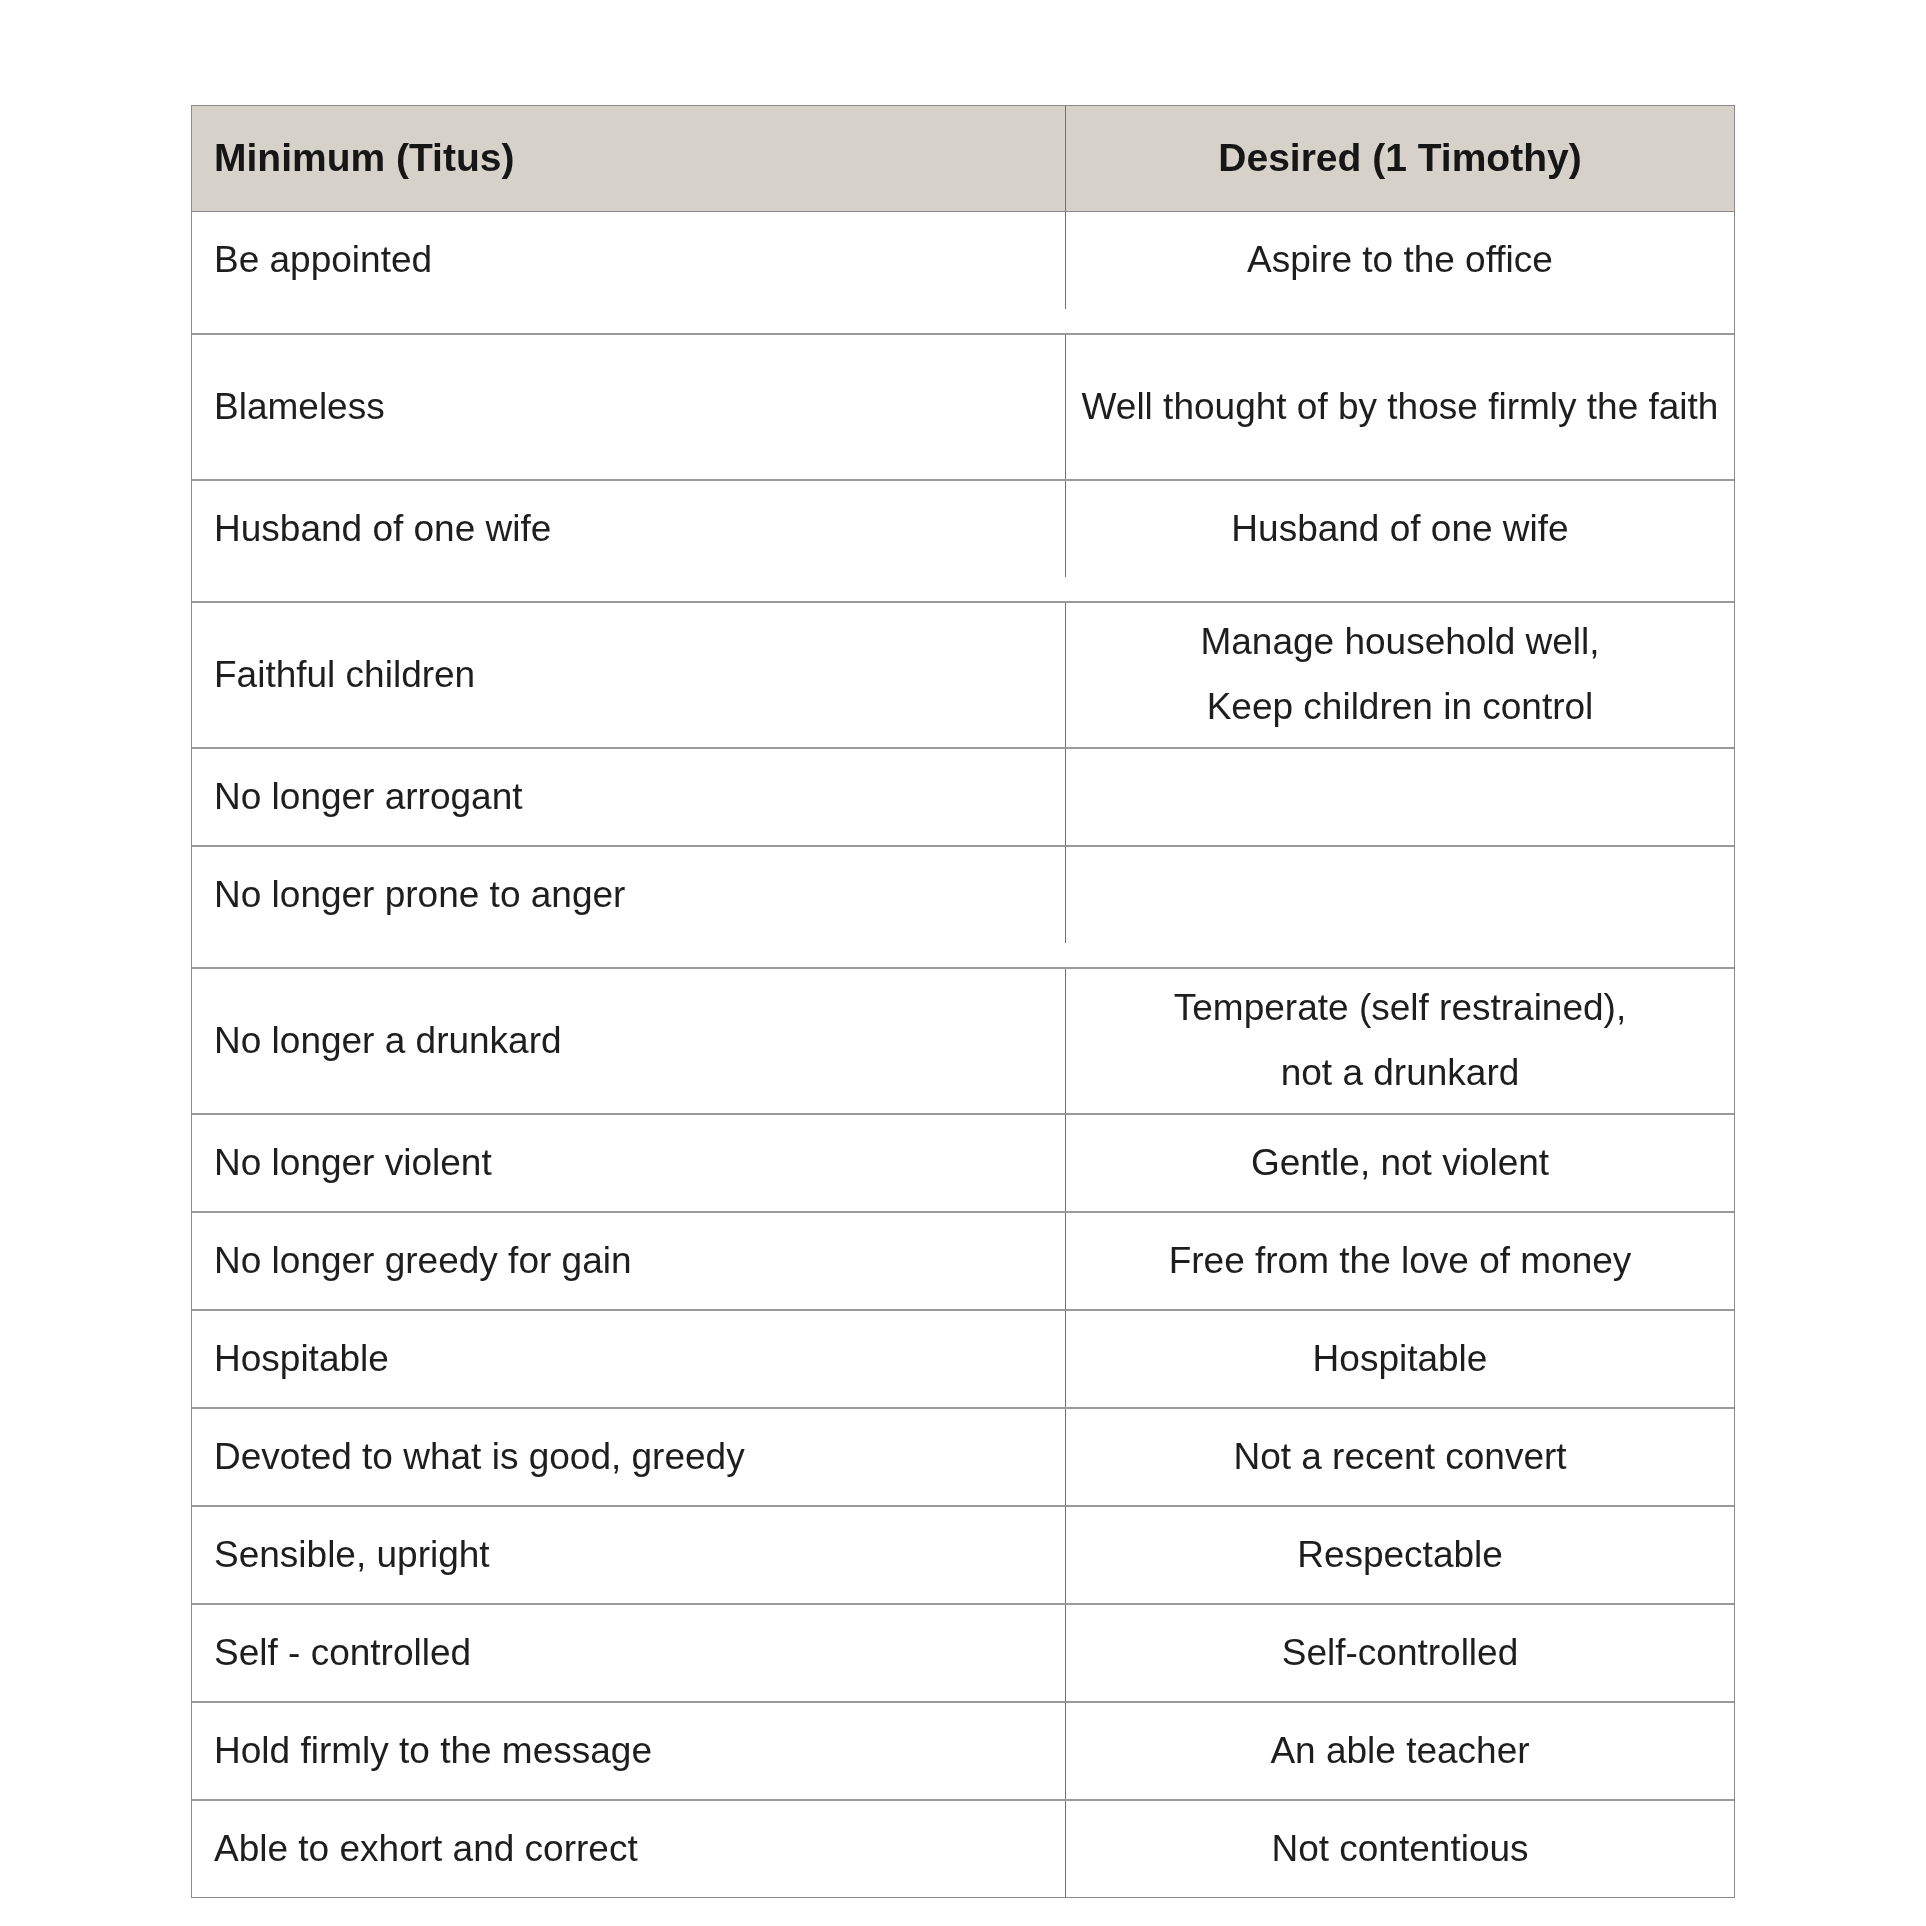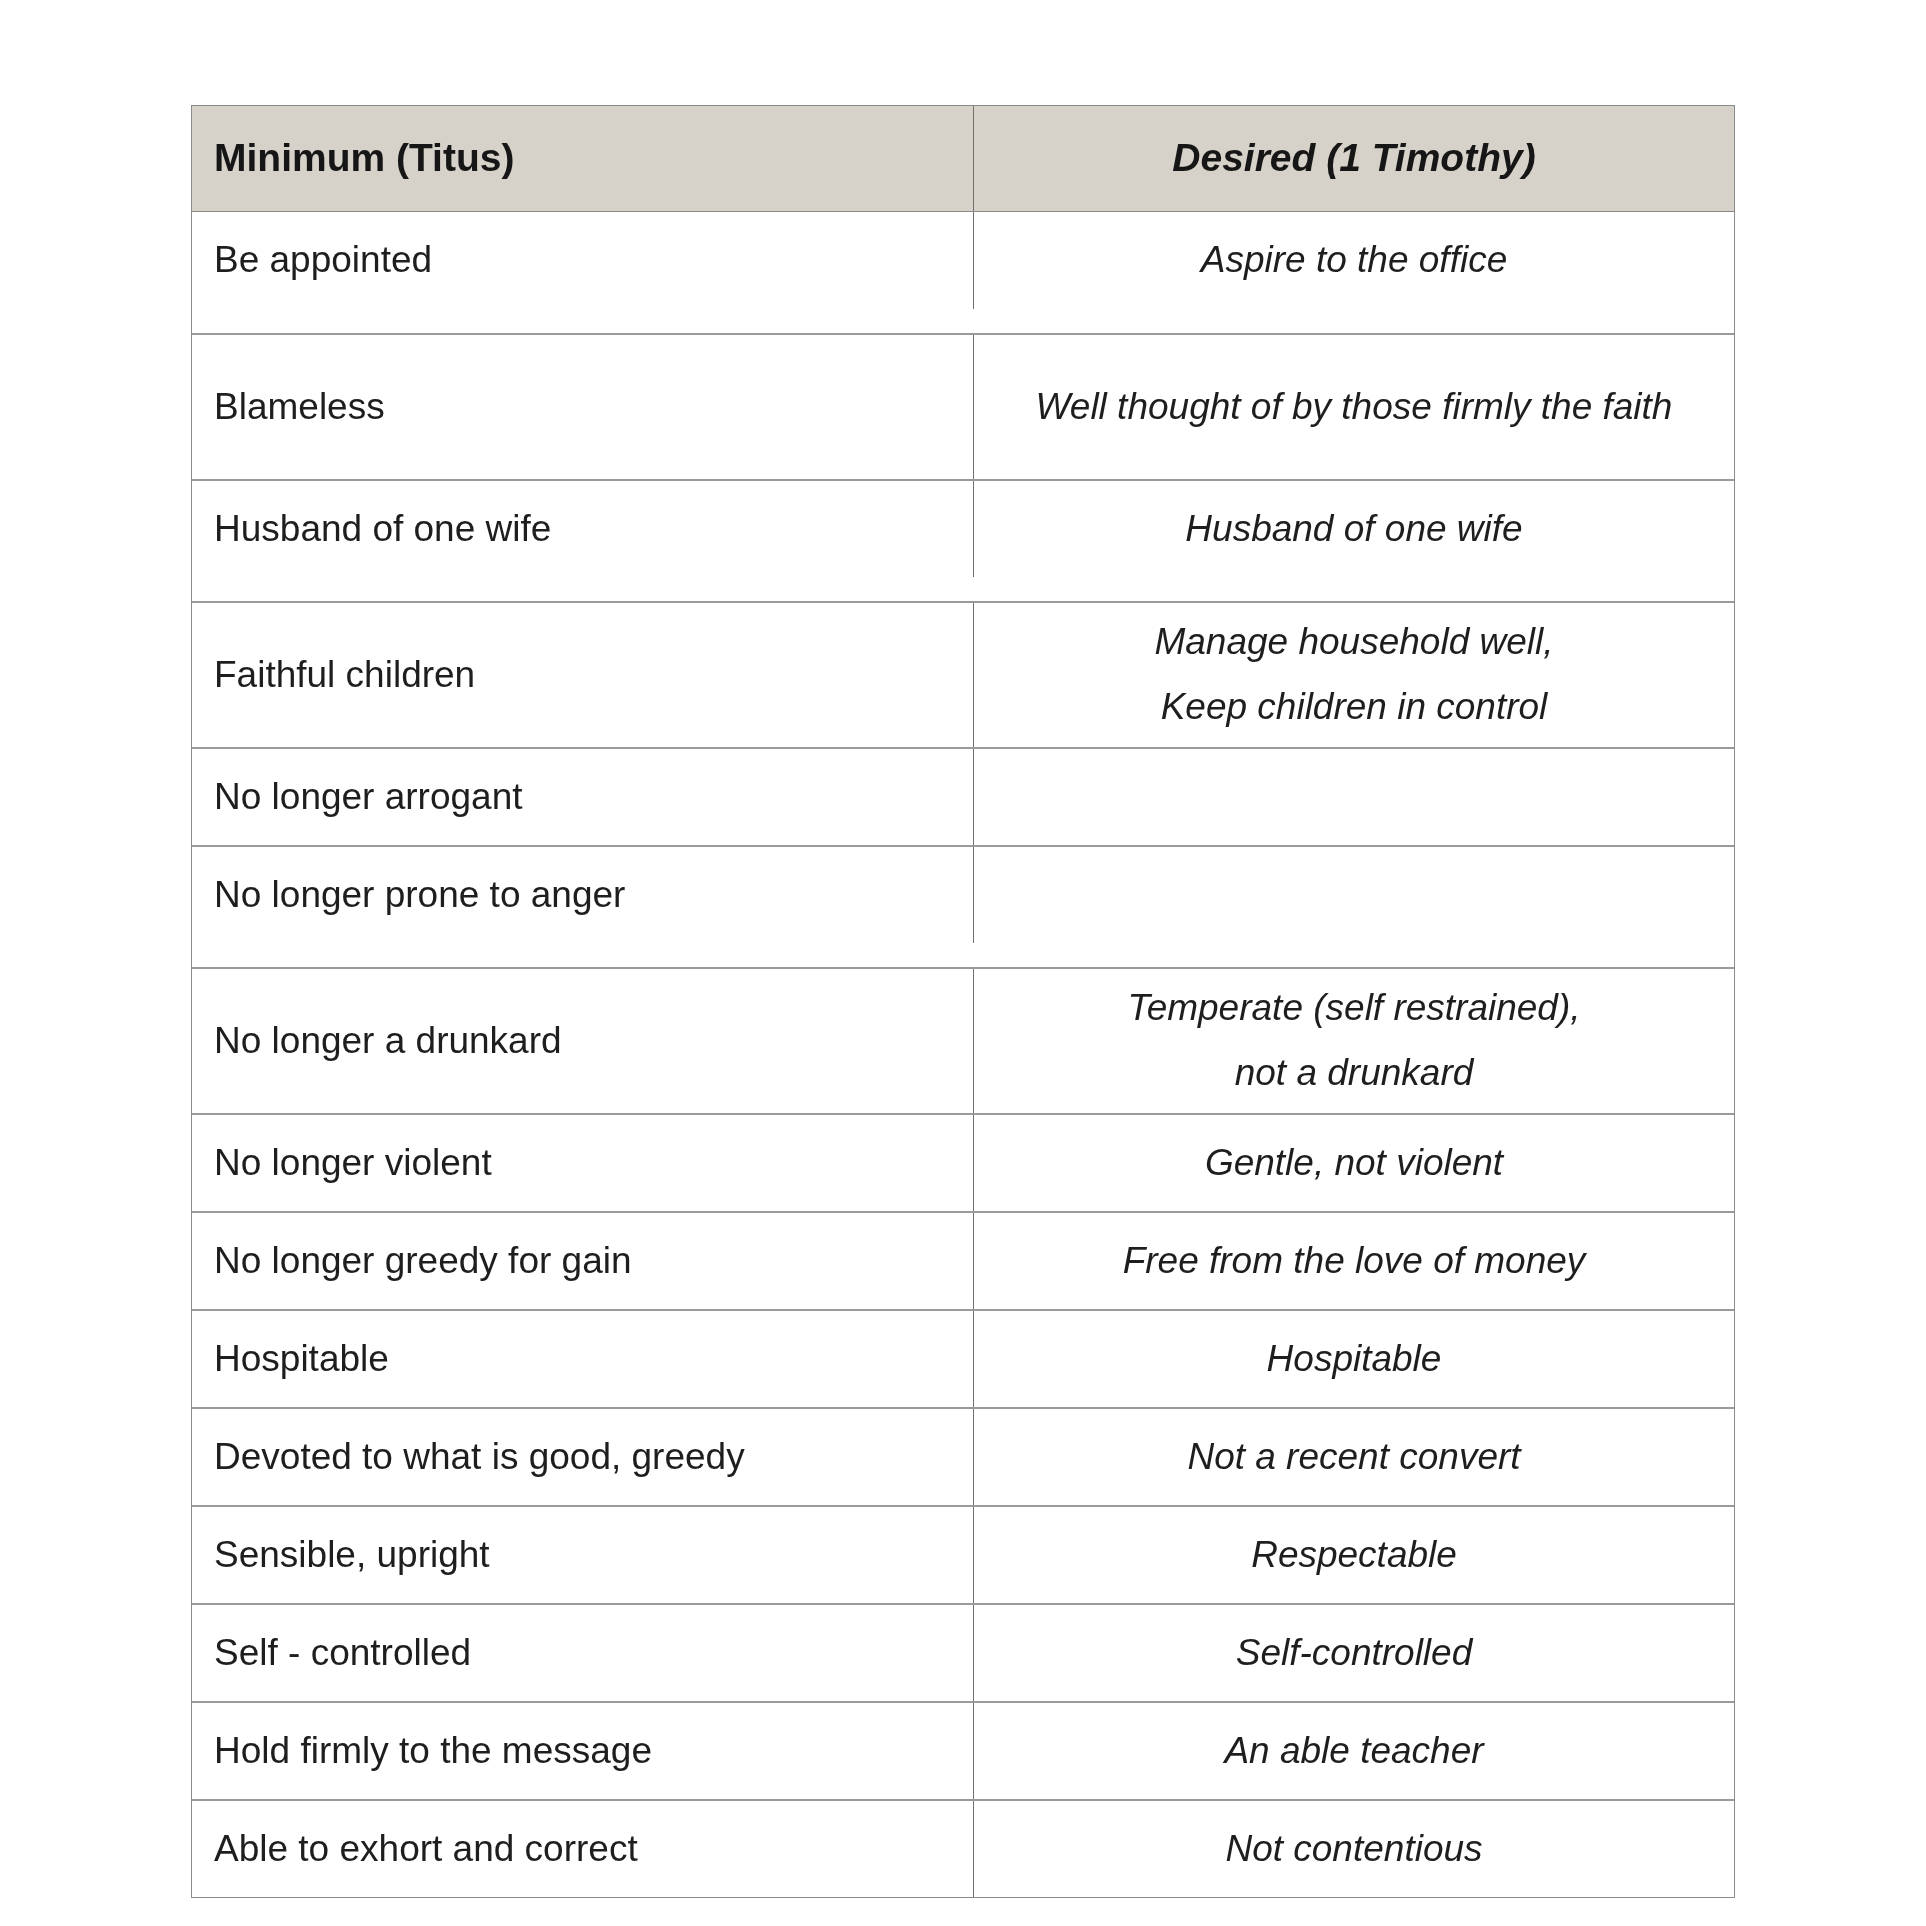--- a/index.html
+++ b/index.html
@@ -46,33 +46,32 @@
   .rows-body .row:first-child { border-top: 1.9px solid var(--border-outer); }
   .cell {
     display: flex;
     flex-direction: column;
     justify-content: center;
     font-size: 37px;
     line-height: 1.75;
     overflow: hidden;
   }
   .col-min {
-    width: 782px;
+    width: 874px;
     flex: 0 0 auto;
     align-items: flex-start;
     text-align: left;
     padding: 6.4px 19px 6.4px 22px;
     border-right: 1.3px solid var(--border-col);
   }
   .col-des {
     flex: 1 1 auto;
     align-items: center;
     text-align: center;
     padding: 6.4px 15.4px;
-    font-style: italic;
   }
   .header-row .cell {
     font-size: 39px;
     font-weight: 700;
     color: #161616;
     line-height: 1.2;
   }
   .line { display: block; }
 </style>
 </head>

